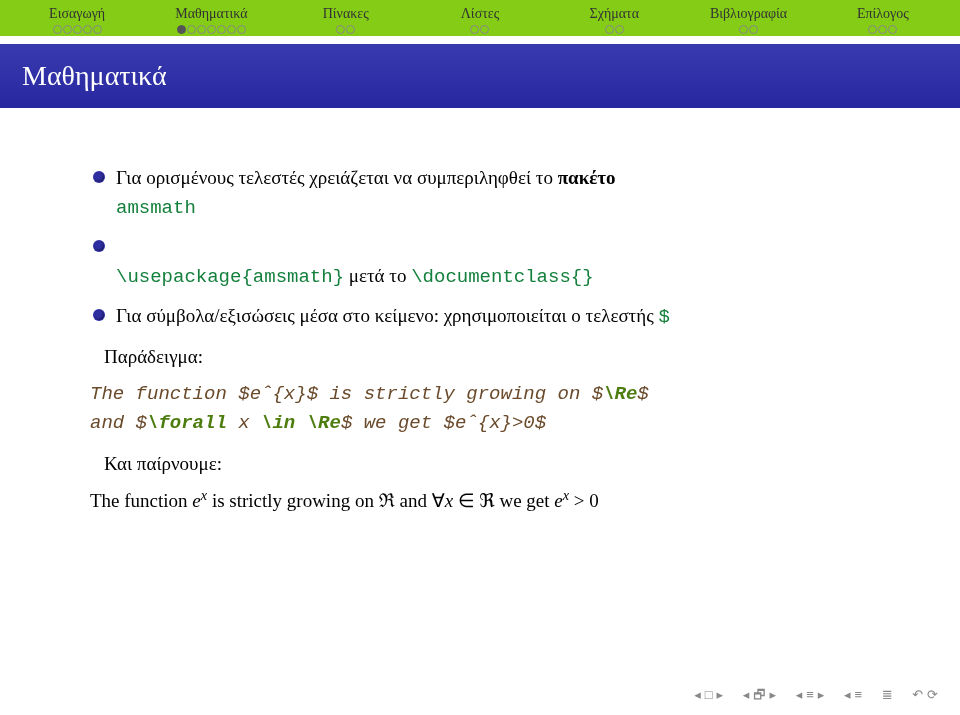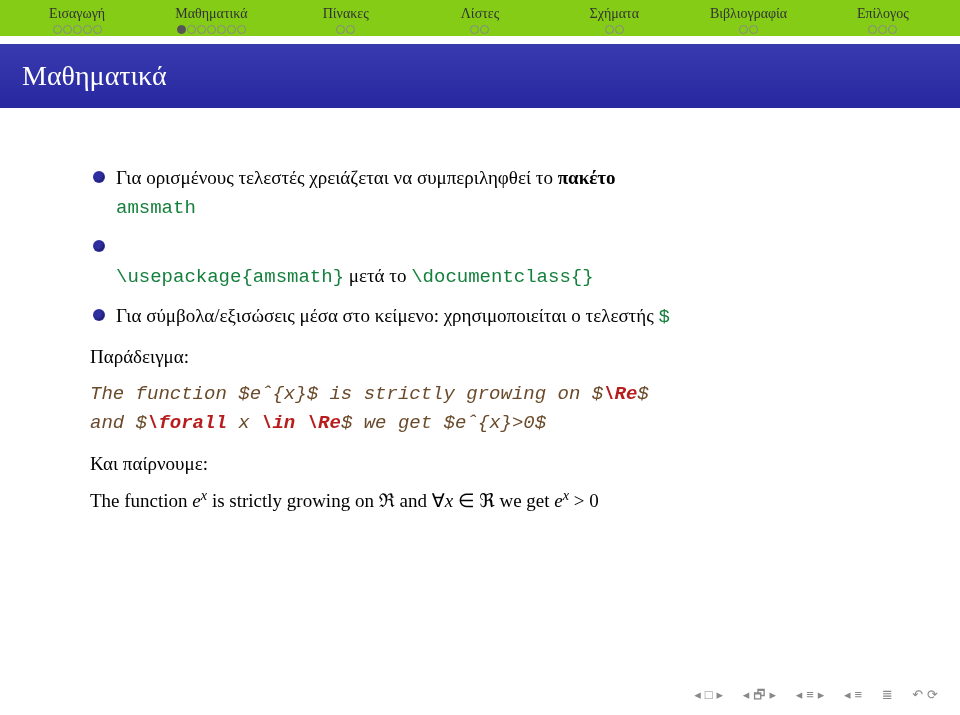--- a/index.html
+++ b/index.html
@@ -62,27 +62,27 @@
     position:absolute;
     left:4px; top:9px;
     width:10px; height:10px;
     background:#2f2fa2;
     border-radius:50%;
     box-shadow: inset -1px -1px 2px rgba(0,0,0,.4), 0 0 0 1px #2f2fa2;
   }
   .tt { font-family: "Courier New", monospace; color:#15803d; }
   .ttit { font-family: "Courier New", monospace; color:#6a4a2a; font-style: italic; }
   .bold { font-weight:bold; }
-  .kw { font-family:"Courier New",monospace; font-style:italic; font-weight:bold; color:#b91c1c;}
+  .kw { font-family:"Courier New",monospace; font-style:italic; font-weight:bold; color:#4d7c0f;}
   .code-block {
     margin: 8px 0 8px 0;
     font-size: 19px;
   }
   .example-label, .result-label {
-    margin: 10px 0 6px 0;
+    margin: 10px 0 6px 14px;
   }
   .sub { font-style: italic; }
   sup { font-size: 0.75em; font-style: italic;}
   .footer-icons {
     position:absolute;
     bottom: 8px;
     right: 14px;
     font-size: 13px;
     color:#777;
     letter-spacing: 4px;

